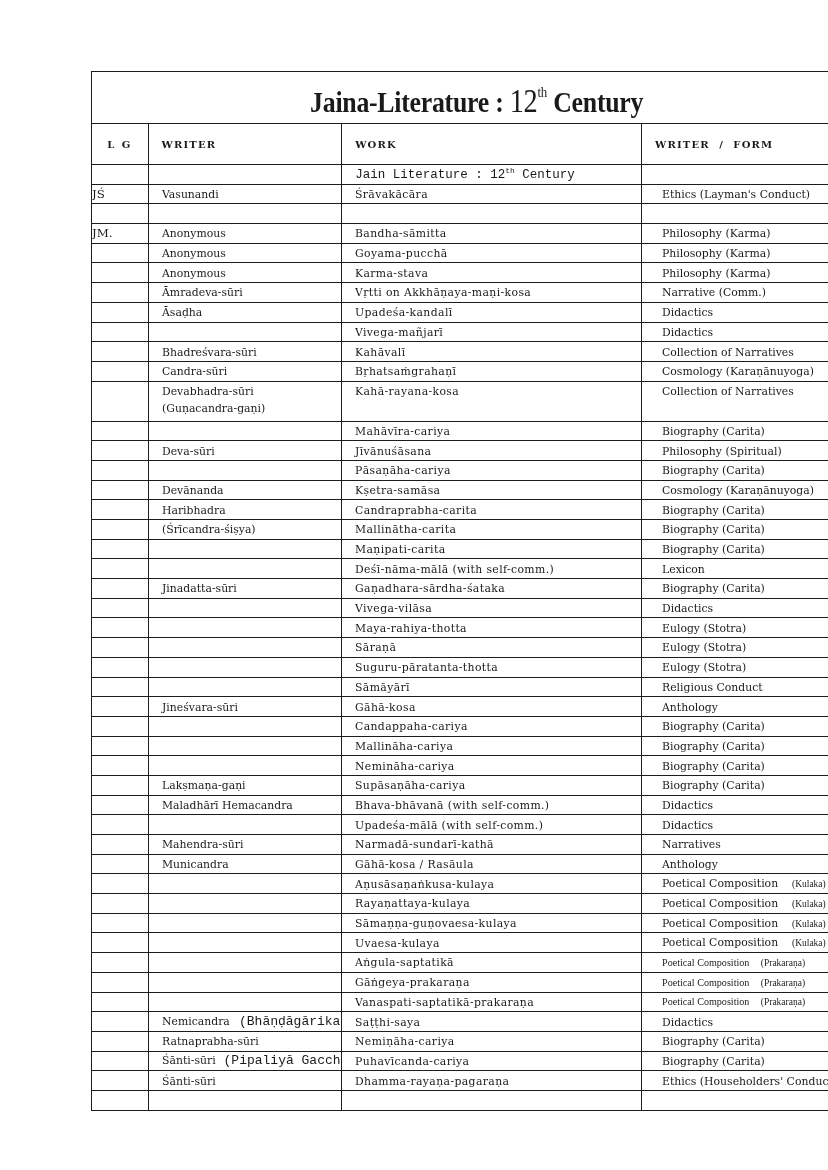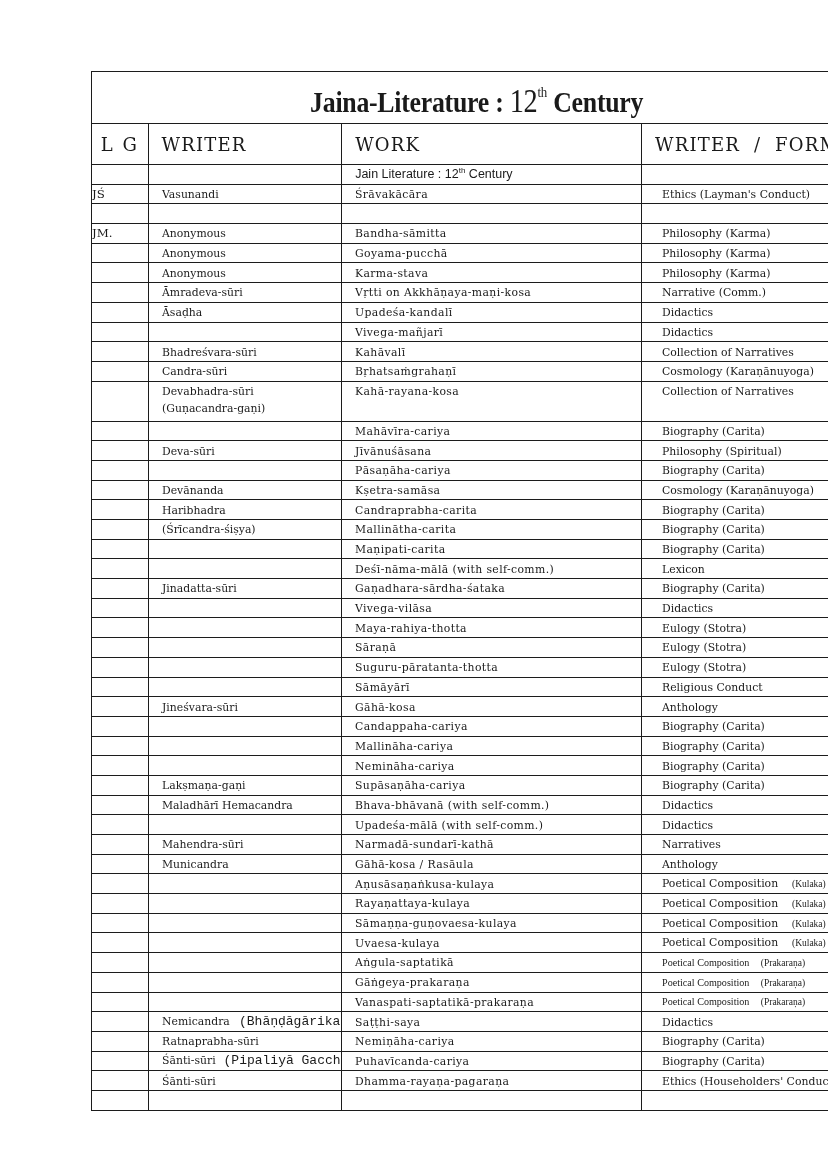--- a/index.html
+++ b/index.html
@@ -66,40 +66,40 @@
       vertical-align: middle;
       white-space: nowrap;
       overflow: hidden;
     }
     table tr:first-child th { border-top: none; }
     table tr th:first-child, table tr td:first-child { border-left: none; }
     table tr th:last-child, table tr td:last-child { border-right: none; }
     table tr:last-child td { border-bottom: none; }
     th {
       height: 40px;
-      font-size: 18px;
-      font-weight: normal;
+      font-size: 10px;
+      font-weight: bold;
       letter-spacing: 1.2px;
     }
     th.lg { padding-left: 0; text-align: center; letter-spacing: 2px; }
     td {
       height: 18.7px;
       font-size: 11.8px;
       line-height: 14px;
       padding-top: 0;
       padding-bottom: 0;
     }
     td.lg { padding-left: 0; }
     td.sb { padding-left: 20px; }
     td.wk { padding-left: 13px; }
     .cond { display: inline-block; transform: scaleX(0.92); transform-origin: left center; }
     .tiny { font-size: 13px; font-family: Liberation Mono, monospace; }
     .tiny2 { font-size: 9.5px; font-family: "Liberation Serif", serif; }
     .small-sb { font-size: 11px; font-family: "Liberation Serif", serif; }
-    .jl { font-family: Liberation Sans, sans-serif; font-size: 12.5px; }
+    .jl { font-family: Liberation Mono, monospace; font-size: 12.5px; }
     .jl sup { font-size: 8px; vertical-align: 5px; line-height: 0; }
     tr.tall td { height: 37px; vertical-align: top; padding-top: 2px; }
     tr.tall td .l2 { display: block; margin-top: 3px; }
     .ls { letter-spacing: 0.4px; }
   </style>
 </head>
 <body>
 
 <div class="sheet">
   <div class="title-row">

